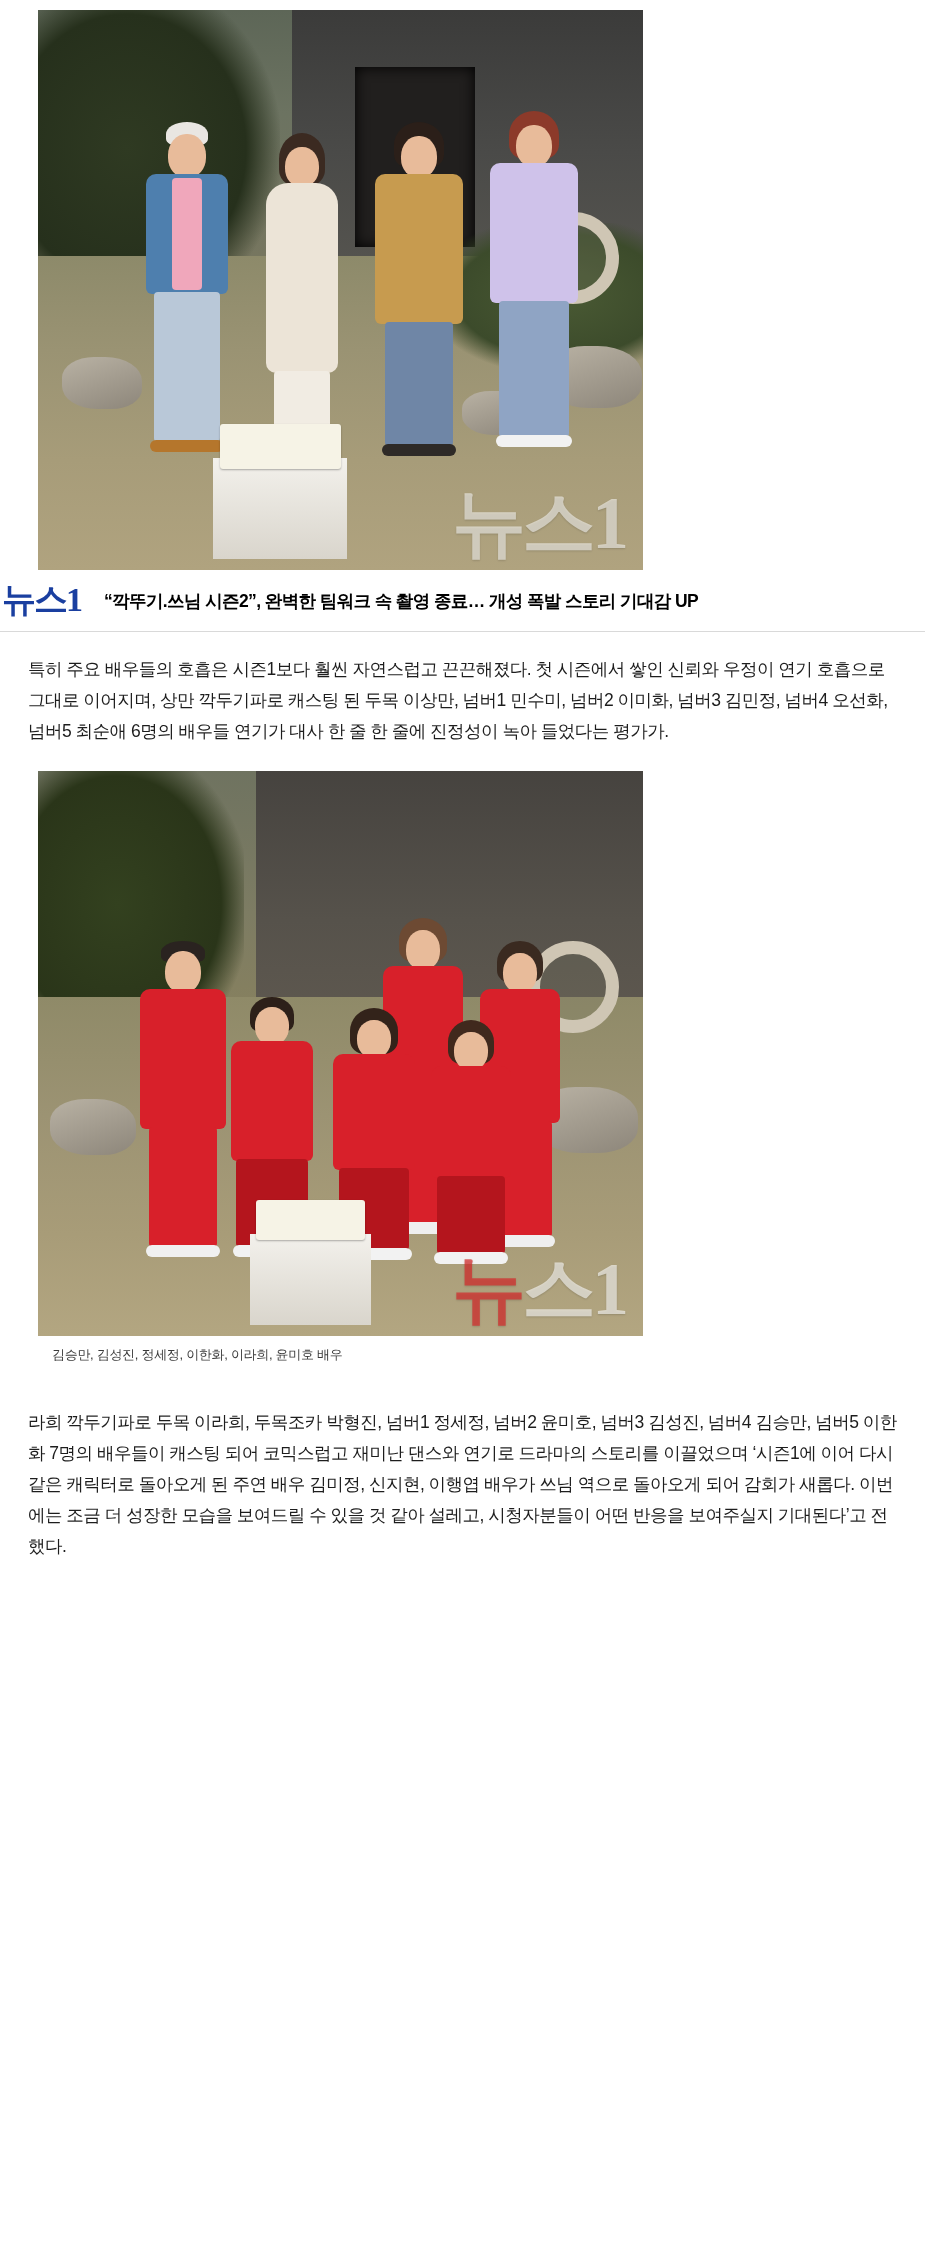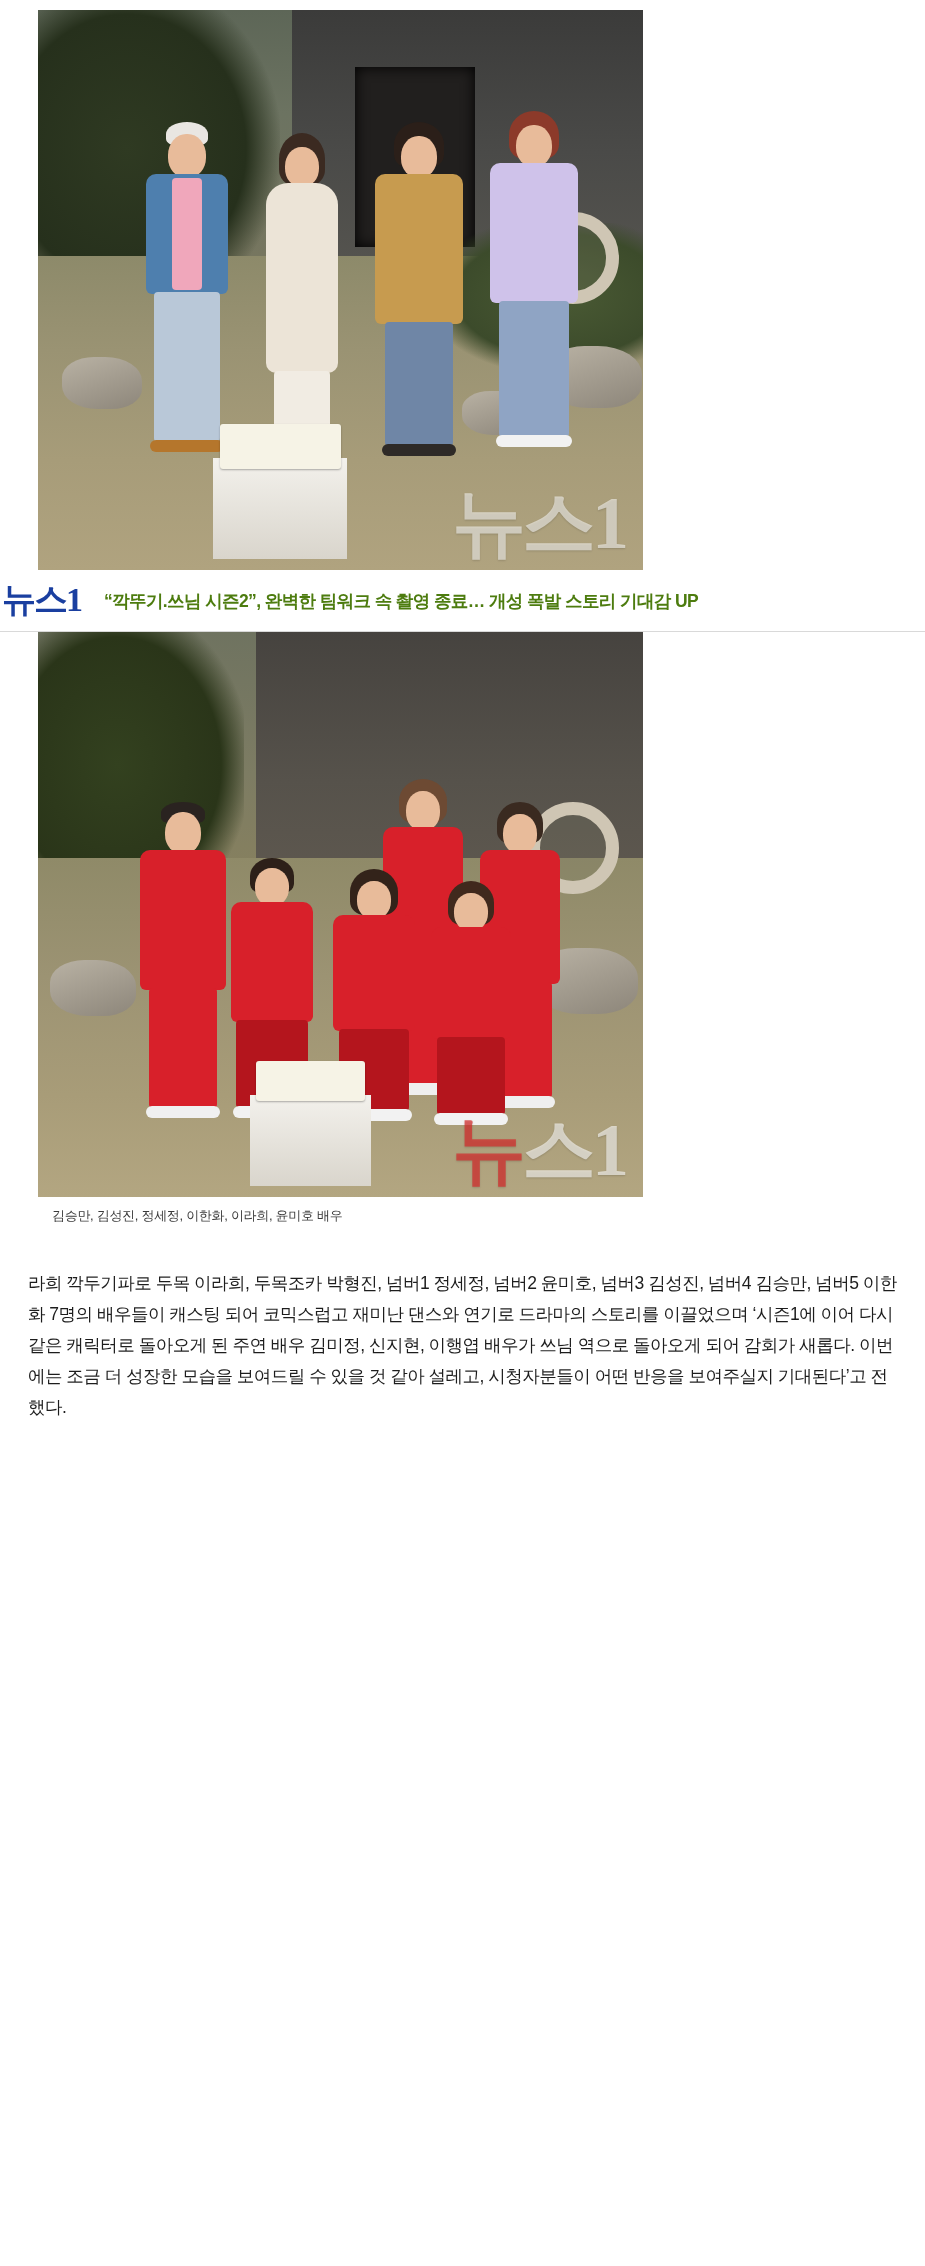--- a/index.html
+++ b/index.html
@@ -128,21 +128,21 @@
     line-height: 48px;
     overflow: hidden;
     white-space: nowrap;
   }
   .cap-title {
     position: absolute;
     left: 104px; top: 8px;
     width: 800px;
     font-size: 17.5px;
     font-weight: bold;
-    color: #4d7c0f;
+    color: #000000;
     letter-spacing: -0.6px;
     line-height: 26px;
   }
 
   
   .para {
     margin: 0;
     padding: 0 28px;
     font-size: 17.5px;
     line-height: 31px;
@@ -267,20 +267,21 @@
 
       <div class="wm">뉴스1</div>
     </div>
   </div>
 
   <div class="cap-row">
     <div class="logo-mark">뉴스1</div>
     <div class="cap-title">“깍뚜기.쓰님 시즌2”, 완벽한 팀워크 속 촬영 종료… 개성 폭발 스토리 기대감 UP</div>
   </div>
 
+  <p class="para para-1">특히 주요 배우들의 호흡은 시즌1보다 훨씬 자연스럽고 끈끈해졌다. 첫 시즌에서 쌓인 신뢰와 우정이 연기 호흡으로 그대로 이어지며, 상만 깍두기파로 캐스팅 된 두목 이상만, 넘버1 민수미, 넘버2 이미화, 넘버3 김민정, 넘버4 오선화, 넘버5 최순애 6명의 배우들 연기가 대사 한 줄 한 줄에 진정성이 녹아 들었다는 평가가.</p>
 
   <div class="photo-block-2">
     <div class="photo2">
       <div class="p2-sky"></div>
       <div class="p2-house"></div>
       <div class="p2-tree"></div>
       <div class="p2-ground"></div>
       <div class="p1-wheel" style="right:4%;top:30%;"></div>
       <div class="p1-rock" style="left:2%;top:58%;width:86px;height:56px;"></div>
       <div class="p1-rock" style="left:82%;top:56%;width:104px;height:66px;"></div>

